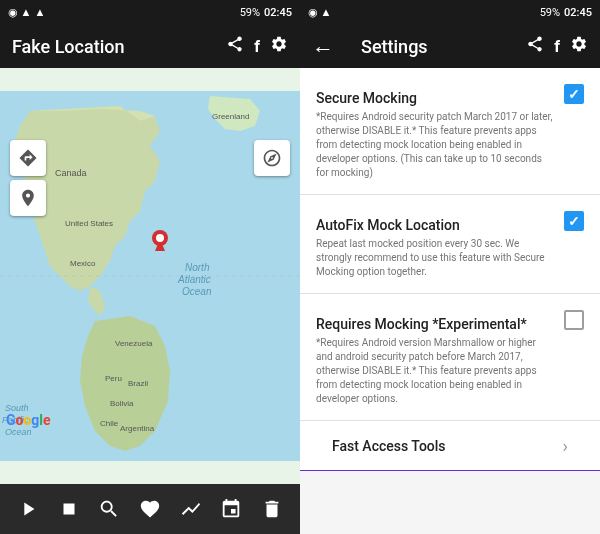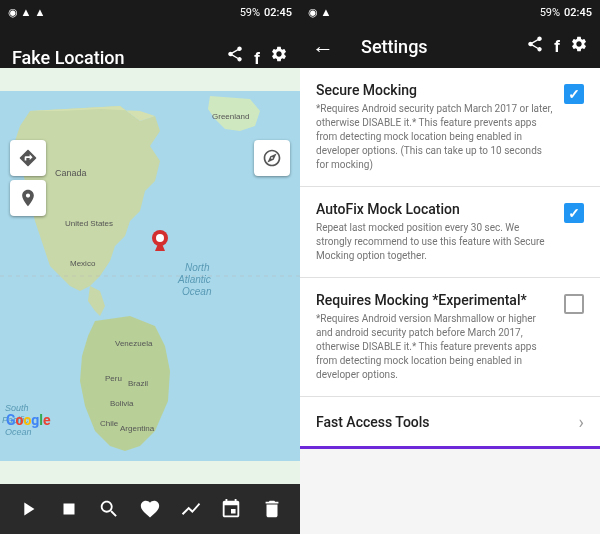--- a/index.html
+++ b/index.html
@@ -37,21 +37,21 @@
       flex: 1;
       display: flex;
       align-items: center;
       gap: 3px;
     }
 
     .app-header {
       height: 44px;
       background: #1a1a1a;
       display: flex;
-      align-items: flex-end;
+      align-items: center;
       padding: 0 12px;
       gap: 10px;
     }
     .app-title {
       flex: 1;
       color: #fff;
       font-size: 18px;
       font-weight: 500;
     }
     .header-icon {
@@ -193,20 +193,21 @@
       gap: 10px;
     }
     .settings-item-text {
       flex: 1;
     }
     .settings-item-title {
       font-size: 14px;
       font-weight: 500;
       color: #212121;
       margin-bottom: 4px;
+      margin-top: 8px;
     }
     .settings-item-desc {
       font-size: 10px;
       color: #757575;
       line-height: 1.4;
     }
     .checkbox {
       width: 20px;
       height: 20px;
       min-width: 20px;
@@ -224,22 +225,22 @@
       background: transparent;
     }
     .checkbox-check {
       color: #fff;
       font-size: 14px;
       font-weight: bold;
     }
 
     .fast-access-item {
       background: #fff;
-      padding: 14px 16px;
-      border-bottom: 3px solid #6d28d9;
+      padding: 14px 32px;
+      border-bottom: 1px solid #6d28d9;
       display: flex;
       align-items: center;
       justify-content: space-between;
     }
     .fast-access-title {
       font-size: 14px;
       font-weight: 500;
       color: #212121;
     }
 

